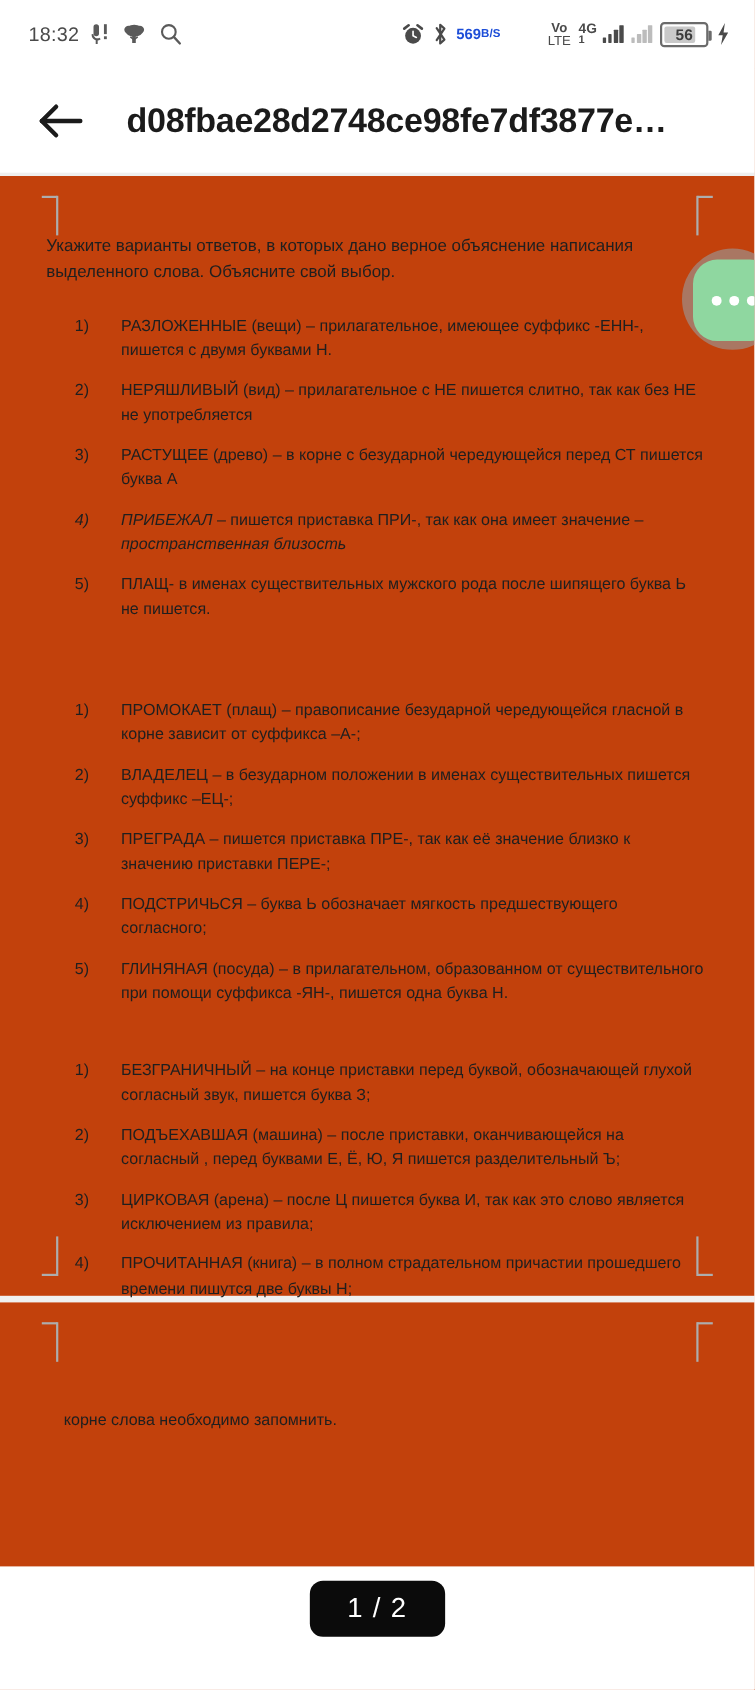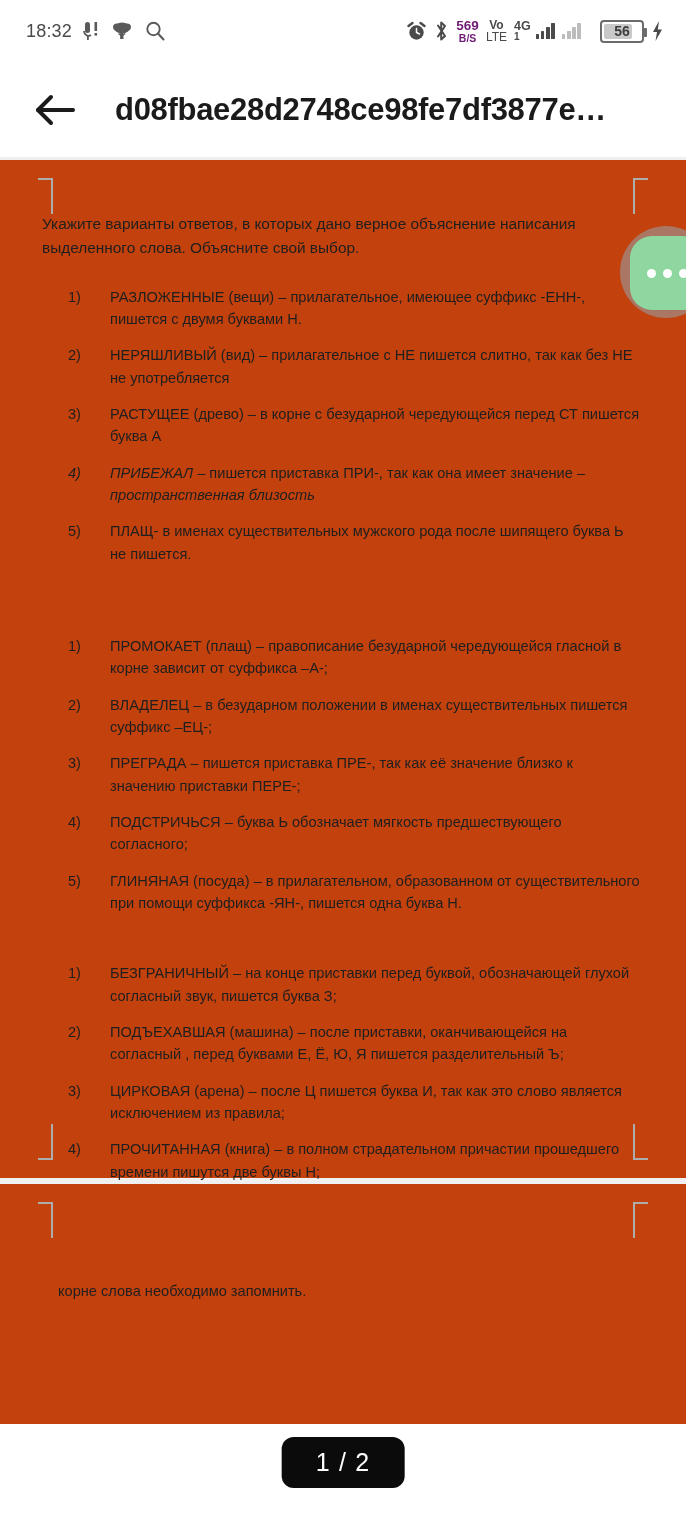--- a/index.html
+++ b/index.html
@@ -26,28 +26,28 @@
   .sb-clock {
     font-size: 18px;
     color: #4a4a4a;
     letter-spacing: 0.2px;
     font-weight: 400;
   }
   .sb-right { display: flex; align-items: center; gap: 7px; }
   .ic { display: inline-block; line-height: 0; }
   .ic svg { display: block; }
   .sb-net {
-    display: flex; flex-direction: column; align-items: center;
-    line-height: 1.02; color: #701a75;
+    display: flex; flex-direction: row; align-items: center;
+    line-height: 1.02; color: #1d4ed8;
   }
   .sb-net .n1 { font-size: 13.5px; font-weight: 700; }
   .sb-net .n2 { font-size: 10.5px; font-weight: 700; }
   .volte {
     display: flex; flex-direction: column; align-items: center;
-    line-height: 1.02; color: #4a4a4a;
+    line-height: 1.02; color: #4a4a4a; margin-left: 36px;
   }
   .volte .v1 { font-size: 12px; font-weight: 700; }
   .volte .v2 { font-size: 12px; font-weight: 400; }
   .g4 {
     display: flex; flex-direction: column; align-items: flex-start;
     line-height: 1.02; color: #4a4a4a; margin-right: -2px;
   }
   .g4 .g1 { font-size: 12.5px; font-weight: 700; }
   .g4 .g2 { font-size: 10px; font-weight: 700; }
   .bars { display: flex; align-items: flex-end; gap: 1.6px; height: 16px; }
@@ -56,21 +56,20 @@
   .bars i:nth-child(2) { height: 8.5px; }
   .bars i:nth-child(3) { height: 12px; }
   .bars i:nth-child(4) { height: 16px; }
   .bars.dim i { background: #bcbcbc; }
   .batt {
     border: 2px solid #6b6b6b;
     border-radius: 4px;
     width: 44px; height: 23px;
     display: flex; align-items: center; justify-content: center;
     position: relative;
-    margin-left: 12px;
   }
   .batt-fill {
     position: absolute; left: 2px; top: 2px; bottom: 2px;
     width: 28px; background: #c9c9c9; border-radius: 2px;
   }
   .batt span {
     position: relative; font-size: 14px; font-weight: 700; color: #3c3c3c;
   }
   .batt:after {
     content: ""; position: absolute; right: -5px; top: 6px;

